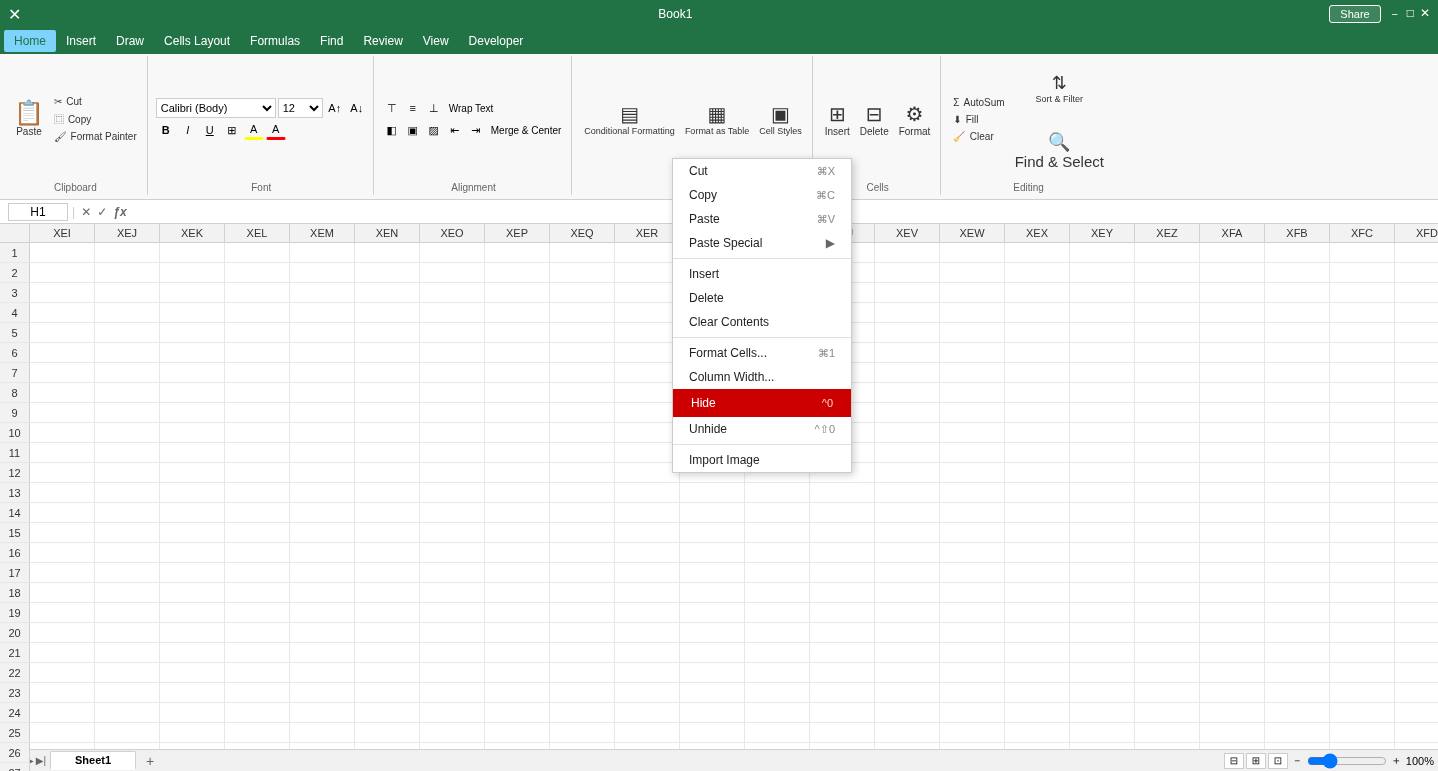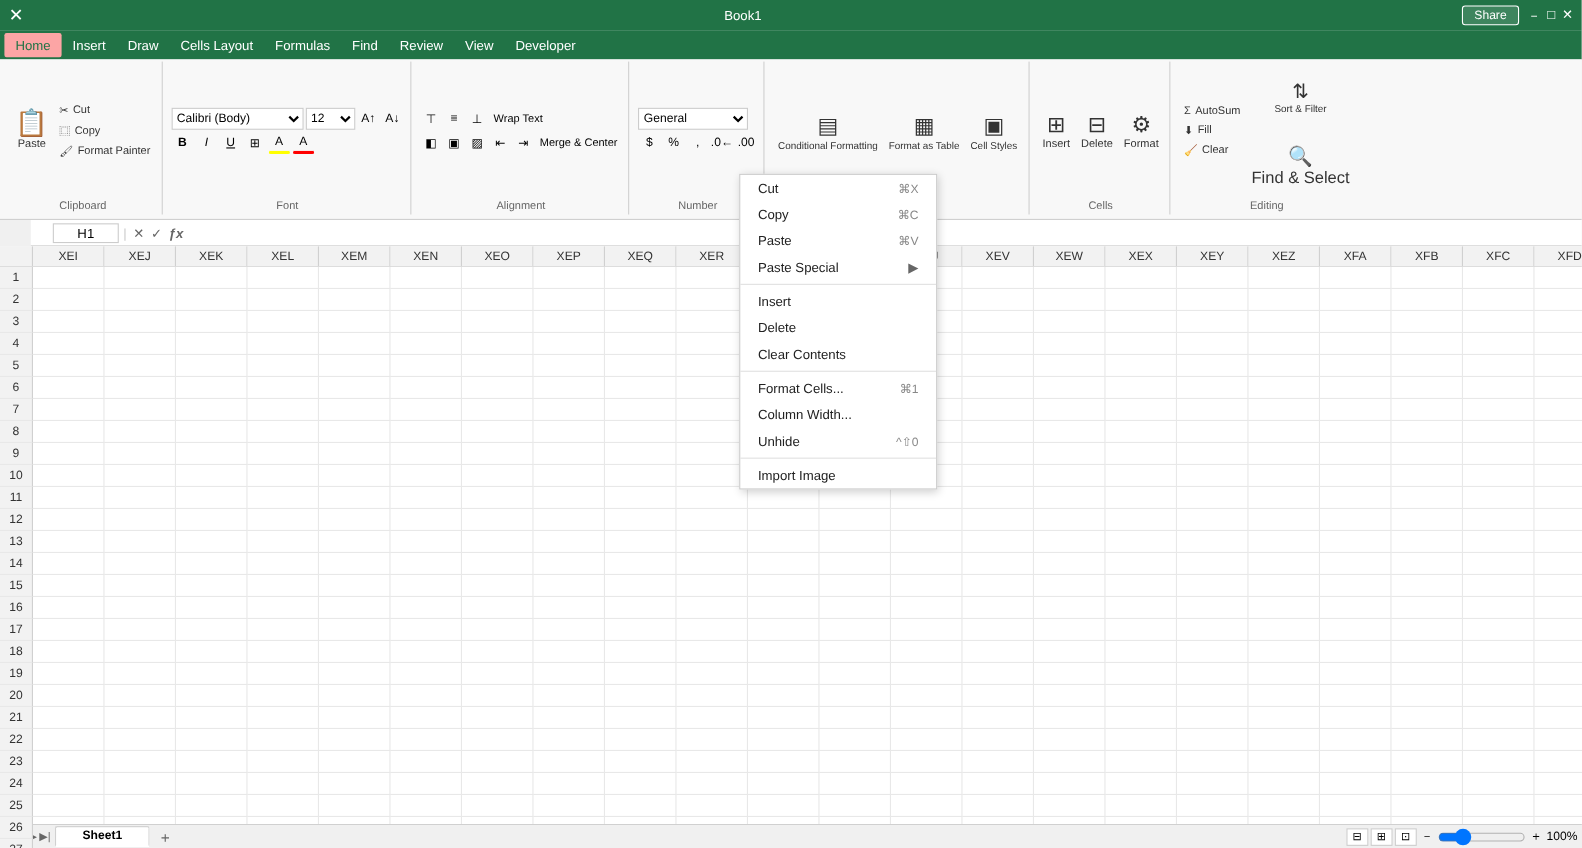--- a/index.html
+++ b/index.html
@@ -31,21 +31,21 @@
       color: white;
       padding: 4px 10px;
       font-size: 12px;
       cursor: pointer;
       border-radius: 2px;
     }
     .menu-item:hover, .menu-item.active {
       background: rgba(255,255,255,0.2);
     }
     .menu-item.active {
-      background: #fca5a5;
+      background: #7dd3fc;
       color: #217346;
     }
 
     
     .ribbon {
       background: #f8f8f8;
       border-bottom: 1px solid #d0d0d0;
       padding: 2px 4px 4px 4px;
       display: flex;
       align-items: stretch;
@@ -96,23 +96,22 @@
     }
     .ribbon-btn-large .icon { font-size: 24px; }
 
     
     .formula-bar {
       display: flex;
       align-items: center;
       background: white;
       border-bottom: 1px solid #d0d0d0;
       height: 24px;
-      padding: 0 20px;
+      padding: 0 8px;
       gap: 4px;
-      margin-left: 28px;
     }
     .cell-ref {
       width: 60px;
       border: 1px solid #ccc;
       height: 18px;
       text-align: center;
       font-size: 12px;
       padding: 0 2px;
     }
     .formula-icons { display: flex; gap: 2px; color: #666; font-size: 12px; }
@@ -455,37 +454,20 @@
           <button class="small-btn">▨</button>
           <button class="small-btn">⇤</button>
           <button class="small-btn">⇥</button>
           <button class="small-btn" style="width:auto;padding:0 3px;font-size:10px;">Merge &amp; Center</button>
         </div>
       </div>
     </div>
     <div class="ribbon-group-label">Alignment</div>
   </div>
 
-  <div class="ribbon-group">
-    <div class="ribbon-group-content">
-      <div style="display:flex;flex-direction:column;gap:2px;">
-        <select class="number-format-select">
-          <option>General</option>
-        </select>
-        <div style="display:flex;gap:2px;">
-          <button class="small-btn">$</button>
-          <button class="small-btn">%</button>
-          <button class="small-btn">,</button>
-          <button class="small-btn">.0←</button>
-          <button class="small-btn">.00</button>
-        </div>
-      </div>
-    </div>
-    <div class="ribbon-group-label">Number</div>
-  </div>
 
   <div class="ribbon-group">
     <div class="ribbon-group-content">
       <button class="ribbon-btn ribbon-btn-large" style="min-height:50px;">
         <span style="font-size:20px;">▤</span>
         <span style="font-size:9px;text-align:center;">Conditional Formatting</span>
       </button>
       <button class="ribbon-btn ribbon-btn-large" style="min-height:50px;">
         <span style="font-size:20px;">▦</span>
         <span style="font-size:9px;text-align:center;">Format as Table</span>
@@ -1298,20 +1280,24 @@
     <span>Clear Contents</span>
   </div>
   <div class="ctx-separator"></div>
   <div class="ctx-item">
     <span>Format Cells...</span>
     <span class="ctx-shortcut">⌘1</span>
   </div>
   <div class="ctx-item">
     <span>Column Width...</span>
   </div>
+  <div class="ctx-item highlighted">
+    <span>Hide</span>
+    <span class="ctx-shortcut">^0</span>
+  </div>
   <div class="ctx-item">
     <span>Unhide</span>
     <span class="ctx-shortcut">^⇧0</span>
   </div>
   <div class="ctx-separator"></div>
   <div class="ctx-item">
     <span>Import Image</span>
   </div>
 </div>
 

